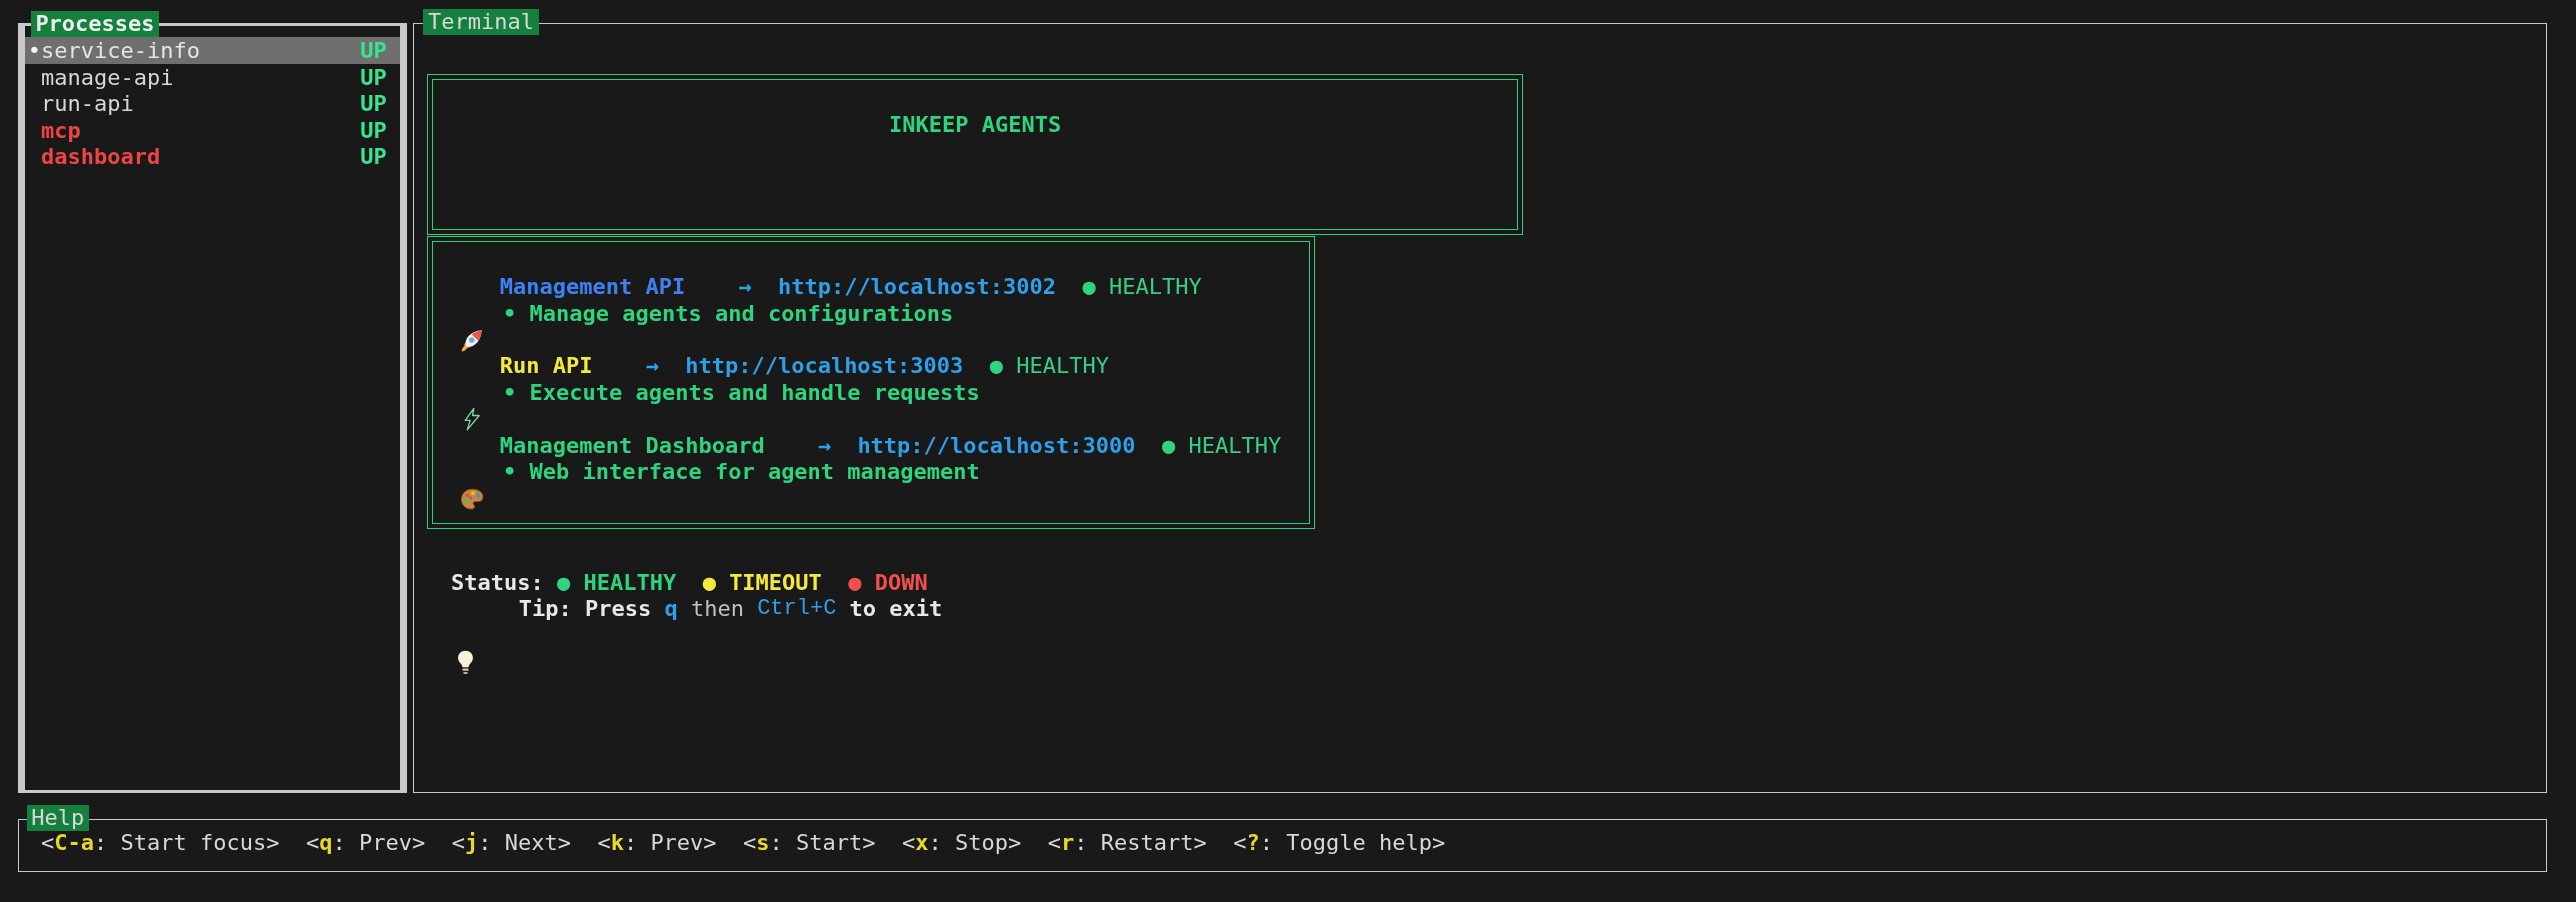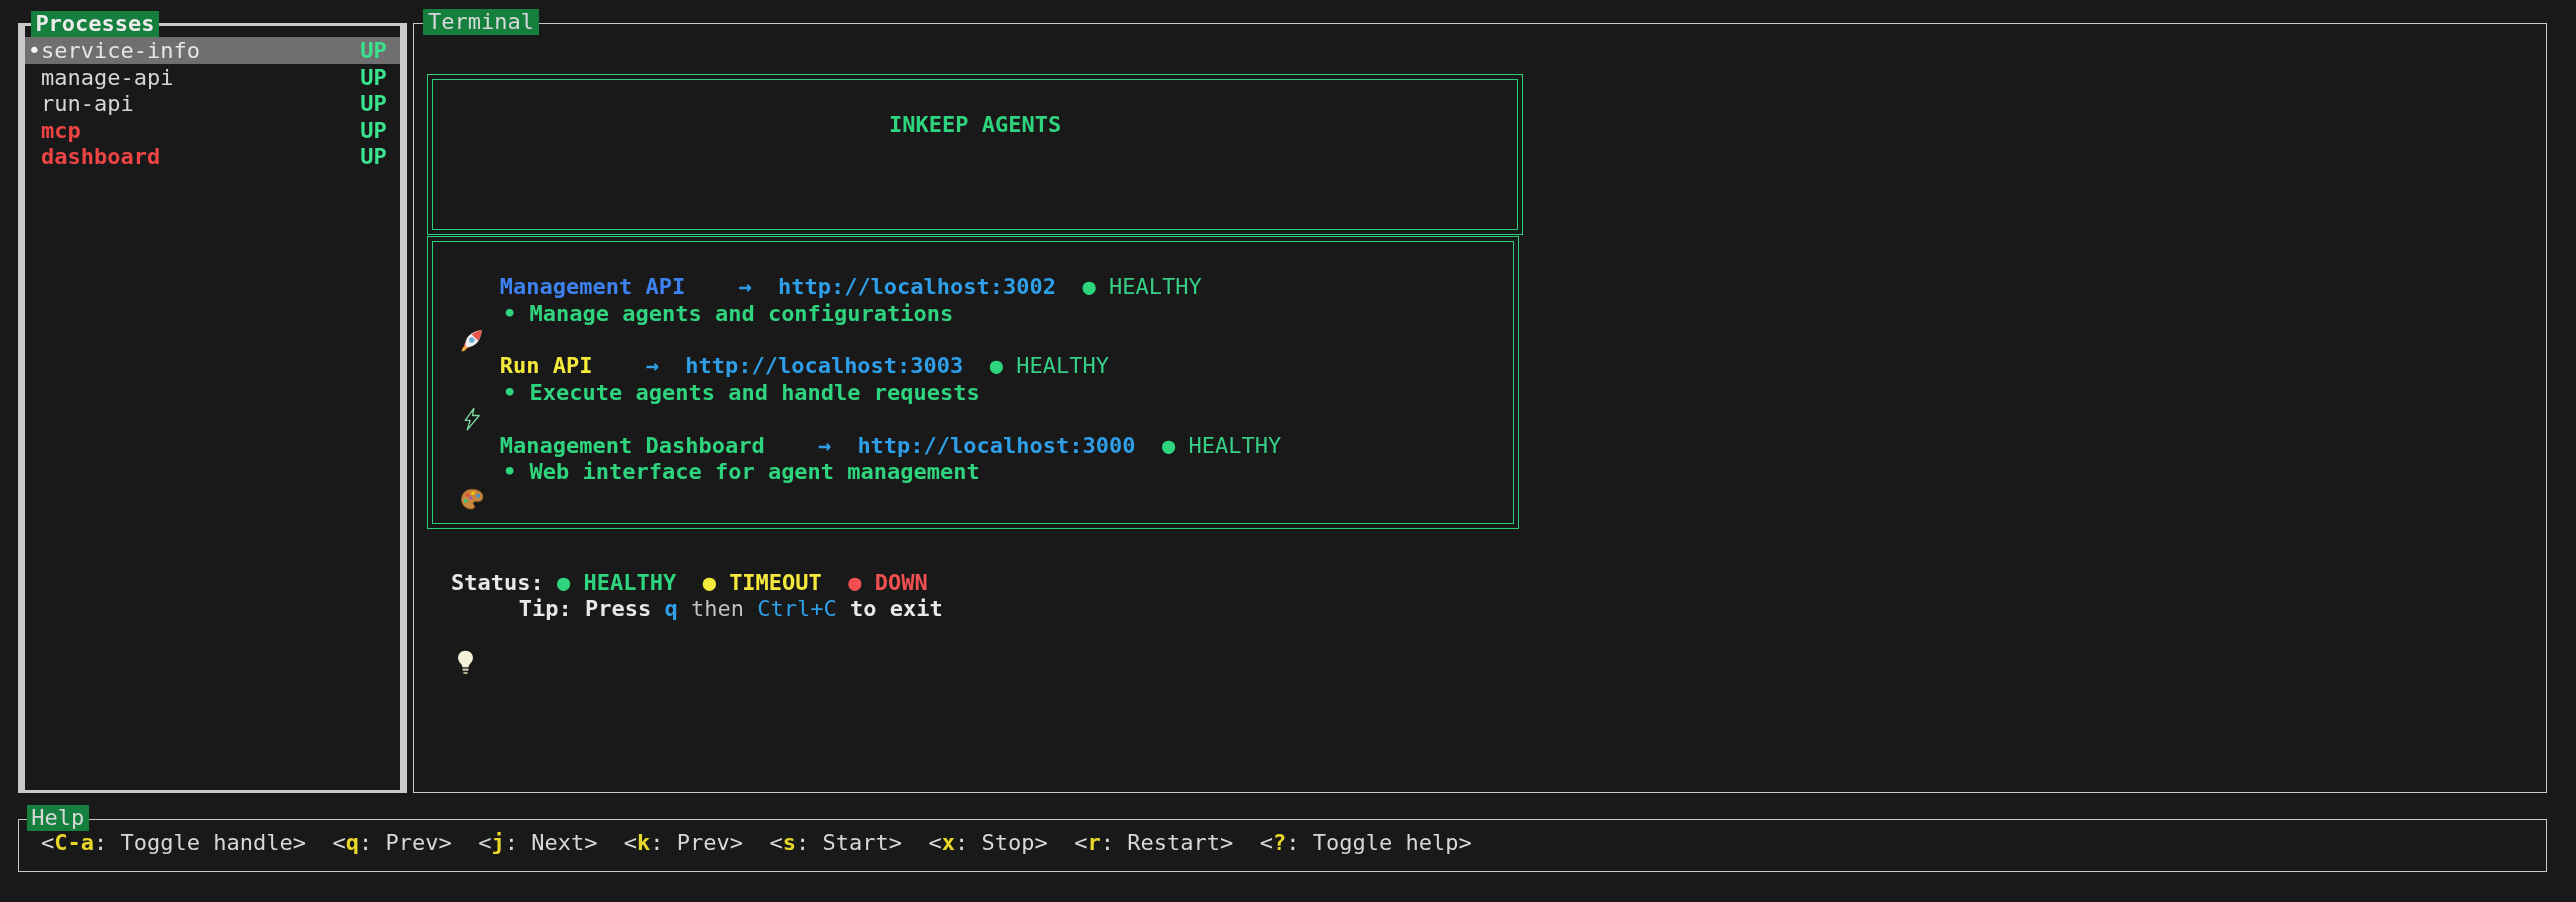--- a/index.html
+++ b/index.html
@@ -36,21 +36,21 @@
   .pstatus { margin-left:auto; font-weight:bold; color:#3ae38e; }
   
   #terminal {
     left:413px; top:23px; width:2134px; height:770px;
     border:1.9px solid #c9c9c9;
   }
   #terminal .panel-title { left:9.4px; color:#d8d8d8; }
   .gbox { position:absolute; border:1.9px solid #2bcf79; padding:3.8px; }
   .gbox-in { position:relative; width:100%; height:100%; border:1.9px solid #2bcf79; }
   #gbox-header { left:13.2px; top:50px; width:1096px; height:161px; }
-  #gbox-services { left:13.2px; top:212px; width:1092px; height:293px; }
+  #gbox-services { left:13.2px; top:212px; width:888px; height:293px; }
   .hline {
     text-align:center; line-height:26.4px;
     font-weight:bold; color:#2fd57e; white-space:pre;
   }
   .hline.first { margin-top:32px; }
   .hline.second { margin-top:26.4px; }
   .srow, .sdesc {
     position:absolute; height:26.4px; line-height:26.4px; white-space:pre;
     display:flex; align-items:center;
   }
@@ -74,21 +74,21 @@
   .leg-label { margin-left:1ch; font-weight:bold; }
   .c-green  { color:#2fd57e; }
   .c-yellow { color:#f5e93c; }
   .c-red    { color:#f05050; }
   .c-cyan   { color:#2e9fe8; }
   .tip-bulb { display:inline-block; width:21px; height:26.4px; margin-left:3.8px; }
   .tip-bulb svg { width:21px; height:26.4px; display:block; }
   .tip-text { margin-left:43px; }
   .tip-mid  { margin-left:1ch; color:#c0c0c0; }
   .tip-key  { margin-left:1ch; font-weight:bold; }
-  .tip-combo{ margin-left:1ch; }
+  .tip-combo{ margin-left:1ch;font-family:Liberation Mono, monospace; }
   .tip-sfx  { margin-left:1ch; }
   
   #help {
     left:18px; top:819px; width:2529px; height:53px;
     border:1.9px solid #c9c9c9;
   }
   #help .panel-title { left:7.6px; color:#d8d8d8; }
   .hrow { position:absolute; left:22px; top:10.4px; height:26.4px; line-height:26.4px; display:flex; color:#d8d8d8; }
   .sc { white-space:pre; }
   .sc + .sc { margin-left:2ch; }
@@ -222,21 +222,21 @@
     <span class="tip-key c-cyan">q</span>
     <span class="tip-mid">then</span>
     <span class="tip-combo c-cyan">Ctrl+C</span>
     <span class="tip-sfx bold-white">to exit</span>
   </div>
 </div>
 
 <div class="panel" id="help">
   <span class="panel-title">Help</span>
   <div class="hrow">
-    <span class="sc"><span class="hb">&lt;</span><span class="hkey">C-a</span><span class="hsep">: </span><span class="hb">Toggle handle</span><span class="hb">&gt;</span></span>
+    <span class="sc"><span class="hb">&lt;</span><span class="hkey">C-a</span><span class="hsep">: </span><span class="hb">Start focus</span><span class="hb">&gt;</span></span>
     <span class="sc"><span class="hb">&lt;</span><span class="hkey">q</span><span class="hsep">: </span><span class="hb">Prev</span><span class="hb">&gt;</span></span>
     <span class="sc"><span class="hb">&lt;</span><span class="hkey">j</span><span class="hsep">: </span><span class="hb">Next</span><span class="hb">&gt;</span></span>
     <span class="sc"><span class="hb">&lt;</span><span class="hkey">k</span><span class="hsep">: </span><span class="hb">Prev</span><span class="hb">&gt;</span></span>
     <span class="sc"><span class="hb">&lt;</span><span class="hkey">s</span><span class="hsep">: </span><span class="hb">Start</span><span class="hb">&gt;</span></span>
     <span class="sc"><span class="hb">&lt;</span><span class="hkey">x</span><span class="hsep">: </span><span class="hb">Stop</span><span class="hb">&gt;</span></span>
     <span class="sc"><span class="hb">&lt;</span><span class="hkey">r</span><span class="hsep">: </span><span class="hb">Restart</span><span class="hb">&gt;</span></span>
     <span class="sc"><span class="hb">&lt;</span><span class="hkey">?</span><span class="hsep">: </span><span class="hb">Toggle help</span><span class="hb">&gt;</span></span>
   </div>
 </div>
 

